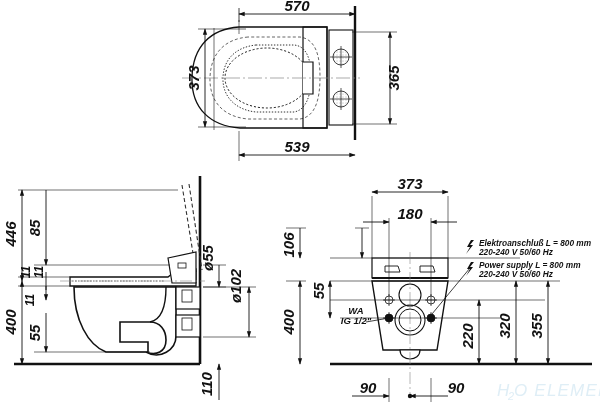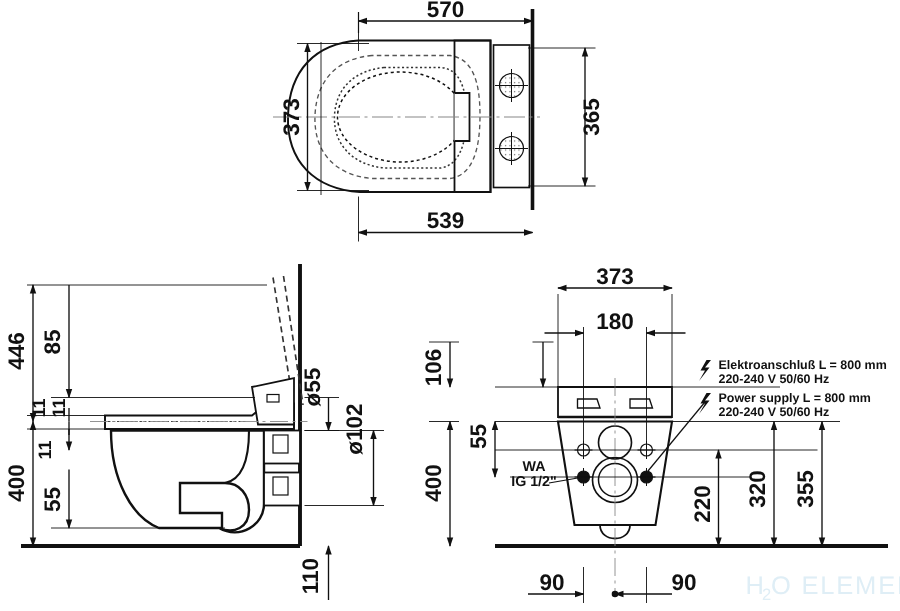--- a/index.html
+++ b/index.html
@@ -10,21 +10,21 @@
   body {
     width: 600px; height: 407px;
     position: relative;
     overflow: hidden;
     font-family: "Liberation Sans", sans-serif;
     color: #1a1a1a;
   }
   #drawing-root {
     position: absolute;
     left: 0; top: 0;
-    width: 600px; height: 373px;
+    width: 600px; height: 373px; font-style: italic;
   }
   svg#cad { display: block; width: 600px; height: 407px; }
 
   .dim-text {
     font-family: "Liberation Sans", sans-serif;
     font-size: 15px;
     font-weight: bold;
     fill: #111111;
   }
   .dim-text-sm {

